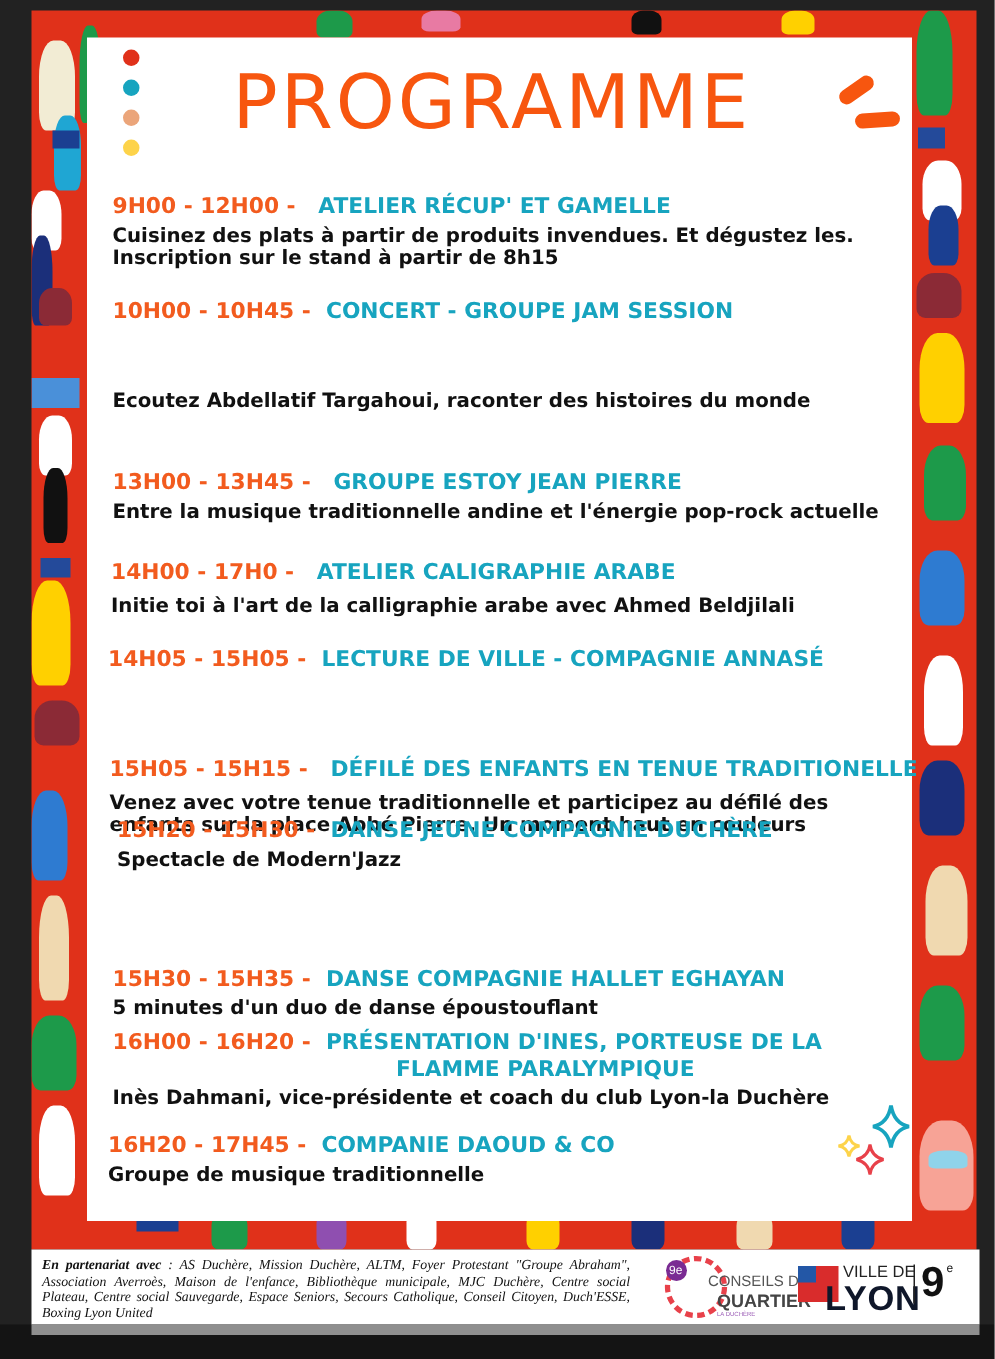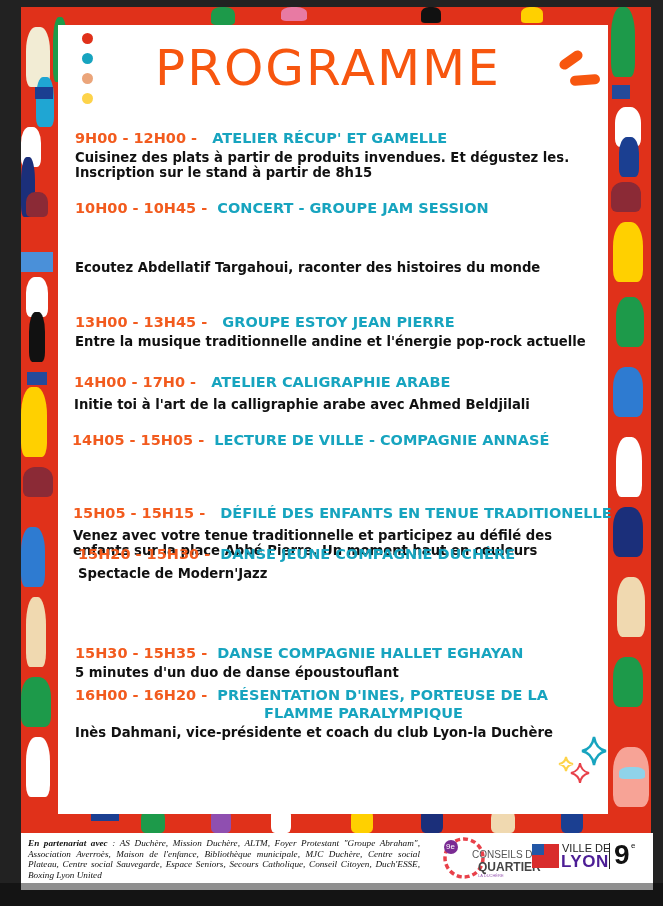--- a/index.html
+++ b/index.html
@@ -50,21 +50,21 @@
   }
   .credits b { font-weight: bold; }
   .logo-cq { position: absolute; left: 420px; top: 2px; width: 80px; height: 46px; }
   .cq-text1 { position: absolute; left: 31px; top: 14px; font-family: "Liberation Sans", sans-serif; font-size: 10px; color: #555; white-space: nowrap; }
   .cq-text2 { position: absolute; left: 37px; top: 25px; font-family: "Liberation Sans", sans-serif; font-size: 12px; font-weight: bold; color: #444; white-space: nowrap; }
   .cq-text3 { position: absolute; left: 37px; top: 38px; font-family: "Liberation Sans", sans-serif; font-size: 4px; color: #9a5bb5; white-space: nowrap; }
   .logo-lyon { position: absolute; left: 511px; top: 8px; width: 120px; height: 34px; }
   .lyon-crest { position: absolute; left: 0; top: 3px; width: 27px; height: 24px; background: #d92c2c; }
   .lyon-crest-blue { position: absolute; left: 0; top: 0; width: 12px; height: 11px; background: #2357a6; }
   .lyon-v { position: absolute; left: 30px; top: 1px; font-family: "Liberation Sans", sans-serif; font-size: 11px; color: #222; white-space: nowrap; }
-  .lyon-l { position: absolute; left: 29px; top: 11px; font-family: "Liberation Sans", sans-serif; font-size: 17px; font-weight: bold; color: #4c1d95; white-space: nowrap; letter-spacing: 0.5px; }
+  .lyon-l { position: absolute; left: 18px; top: 11px; font-family: "Liberation Sans", sans-serif; font-size: 23px; font-weight: bold; color: #0f172a; white-space: nowrap; letter-spacing: 0.5px; }
   .lyon-sep { position: absolute; left: 77px; top: 2px; width: 1px; height: 26px; background: #222; }
   .lyon-9 { position: absolute; left: 82px; top: -2px; font-family: "Liberation Sans", sans-serif; font-size: 28px; font-weight: bold; color: #111; }
   .lyon-e { position: absolute; left: 99px; top: 0px; font-family: "Liberation Sans", sans-serif; font-size: 8px; color: #111; }
   .graybar { position: absolute; left: 0; top: 876px; width: 632px; height: 7px; background: #8f8f8f; }
 </style>
 </head>
 <body>
 
 <div class="viewer-top"></div>
 <div class="viewer-bottom"></div>
@@ -171,20 +171,24 @@
       <div class="line1"><span class="time">15H30 - 15H35 -</span>&nbsp;&nbsp;<span class="title">DANSE COMPAGNIE HALLET EGHAYAN</span></div>
       <div class="desc">5 minutes d'un duo de danse époustouflant</div>
     </div>
 
     <div class="event" style="left:17px;top:661px;">
       <div class="line1"><span class="time">16H00 - 16H20 -</span>&nbsp;&nbsp;<span class="title">PRÉSENTATION D'INES, PORTEUSE DE LA</span></div>
       <div class="line1" style="padding-left:189px"><span class="title">FLAMME PARALYMPIQUE</span></div>
       <div class="desc">Inès Dahmani, vice-présidente et coach du club Lyon-la Duchère</div>
     </div>
 
+    <div class="event" style="left:14px;top:730px;">
+      <div class="line1"><span class="time">16H20 - 17H45 -</span>&nbsp;&nbsp;<span class="title">COMPANIE DAOUD &amp; CO</span></div>
+      <div class="desc">Groupe de musique traditionnelle</div>
+    </div>
 
     <svg class="sparkles" viewBox="0 0 50 60">
       <path d="M36 2 Q38 14 48 16 Q38 18 36 30 Q34 18 24 16 Q34 14 36 2 Z" fill="none" stroke="#17a4bf" stroke-width="2.5"></path>
       <path d="M8 22 Q9 28 15 29 Q9 30 8 36 Q7 30 1 29 Q7 28 8 22 Z" fill="none" stroke="#fdd34a" stroke-width="2"></path>
       <path d="M22 28 Q23 36 31 38 Q23 40 22 48 Q21 40 13 38 Q21 36 22 28 Z" fill="none" stroke="#e8414a" stroke-width="2"></path>
     </svg>
   </div>
 
   <div class="footer">
     <div class="credits"><b>En partenariat avec</b><span> : AS Duchère, Mission Duchère, ALTM, Foyer Protestant "Groupe Abraham", Association Averroès, Maison de l'enfance, Bibliothèque municipale, MJC Duchère, Centre social Plateau, Centre social Sauvegarde, Espace Seniors, Secours Catholique, Conseil Citoyen, Duch'ESSE, Boxing Lyon United</span></div>

